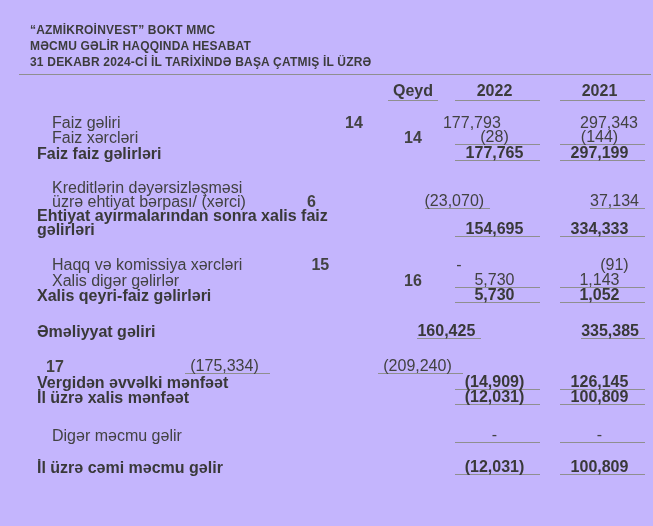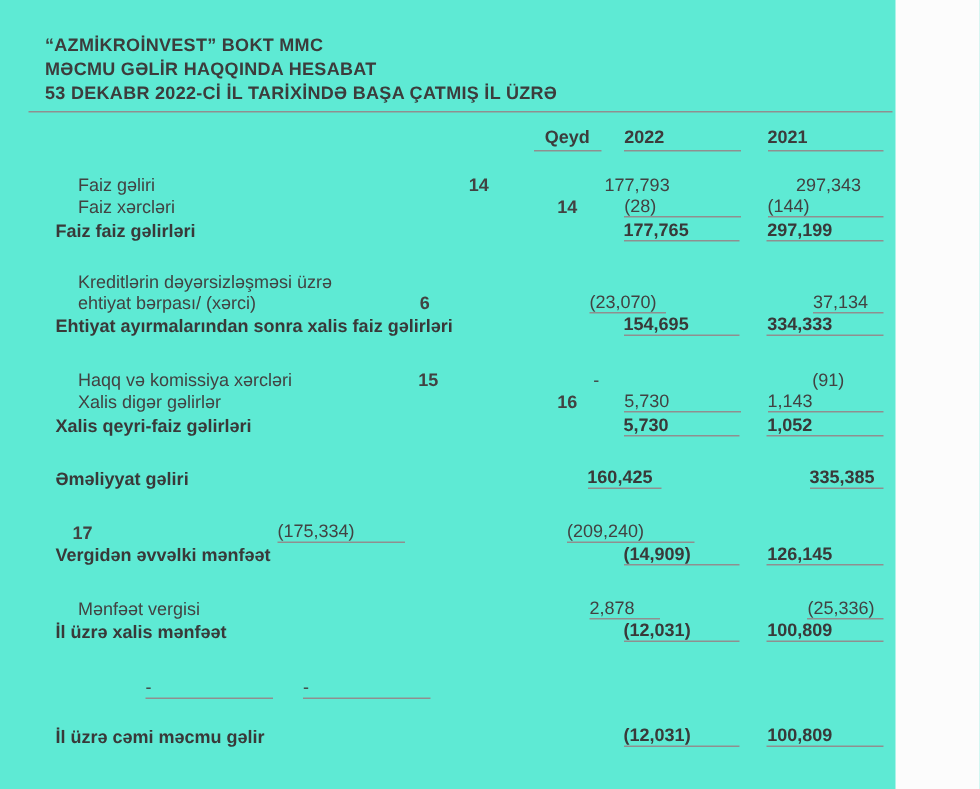--- a/index.html
+++ b/index.html
@@ -1,20 +1,20 @@
 <!DOCTYPE html>
 <html><head>
 <meta charset="utf-8">
 <style>
   * { margin:0; padding:0; box-sizing:border-box; }
   html,body { background:#fcfcfc; }
   .page {
     position:relative;
-    width:597px; height:526px;
-    background:#5eead4;
+    width:653px; height:526px;
+    background:#c4b5fd;
     font-family:"Liberation Sans", sans-serif;
     color:#424242;
     padding:22px 8px 0 30px;
     overflow:hidden;
   }
   .hdr-line {
     font-weight:bold;
     font-size:12px;
     line-height:16px;
     color:#3c3c3c;
@@ -22,46 +22,46 @@
   }
   .rule {
     height:0;
     border-top:1.6px solid #8f8f8f;
     margin:4px -6px 0 -11px;
   }
   .row {
     display:flex;
     align-items:flex-end;
     min-height:15.5px;
-    font-size:12px;
+    font-size:16px;
     line-height:14px;
   }
   .lbl  { width:358px; padding-left:22px; }
   .note { width:50px; text-align:center; font-weight:bold; }
   .sp1  { width:17px; }
   .sp2  { width:20px; }
-  .v    { width:85px; text-align:left; padding-right:6px; }
+  .v    { width:85px; text-align:center; padding-right:6px; }
   .u    { border-bottom:1.2px solid #8f8f8f; }
   .subtotal .lbl { padding-left:7px; font-weight:bold; color:#393939; }
   .subtotal .v  { font-weight:bold; color:#393939; }
   .thead { margin-top:9px; }
   .thead .note, .thead .v { font-weight:bold; color:#3c3c3c; padding-bottom:2px; }
   .first { margin-top:13px;gap:28px; }
   .g  { margin-top:20px;gap:44px; }
   .gx { margin-top:22px; }
   .gy { margin-top:17px; }
 </style>
 </head>
 <body>
 
 <div class="page">
 
   <div class="hdr-line">“AZMİKROİNVEST” BOKT MMC</div>
   <div class="hdr-line">MƏCMU GƏLİR HAQQINDA HESABAT</div>
-  <div class="hdr-line">53 DEKABR 2022-Cİ İL TARİXİNDƏ BAŞA ÇATMIŞ İL ÜZRƏ</div>
+  <div class="hdr-line">31 DEKABR 2024-Cİ İL TARİXİNDƏ BAŞA ÇATMIŞ İL ÜZRƏ</div>
   <div class="rule"></div>
 
   <div class="row thead">
     <div class="lbl"></div>
     <div class="note u">Qeyd</div>
     <div class="sp1"></div>
     <div class="v u">2022</div>
     <div class="sp2"></div>
     <div class="v u">2021</div>
   </div>
@@ -157,39 +157,32 @@
 
   <div class="row subtotal">
     <div class="lbl">Vergidən əvvəlki mənfəət</div>
     <div class="note"></div>
     <div class="sp1"></div>
     <div class="v u">(14,909)</div>
     <div class="sp2"></div>
     <div class="v u">126,145</div>
   </div>
 
-  <div class="row detail g">
-    <div class="lbl">Mənfəət vergisi</div>
-    <div class="note"></div>
-    <div class="sp1"></div>
-    <div class="v u">2,878</div>
-    <div class="sp2"></div>
-    <div class="v u">(25,336)</div>
-  </div>
 
   <div class="row subtotal">
     <div class="lbl">İl üzrə xalis mənfəət</div>
     <div class="note"></div>
     <div class="sp1"></div>
     <div class="v u">(12,031)</div>
     <div class="sp2"></div>
     <div class="v u">100,809</div>
   </div>
 
   <div class="row detail gx">
+    <div class="lbl">Digər məcmu gəlir</div>
     <div class="note"></div>
     <div class="sp1"></div>
     <div class="v u">-</div>
     <div class="sp2"></div>
     <div class="v u">-</div>
   </div>
 
   <div class="row subtotal gy">
     <div class="lbl">İl üzrə cəmi məcmu gəlir</div>
     <div class="note"></div>

